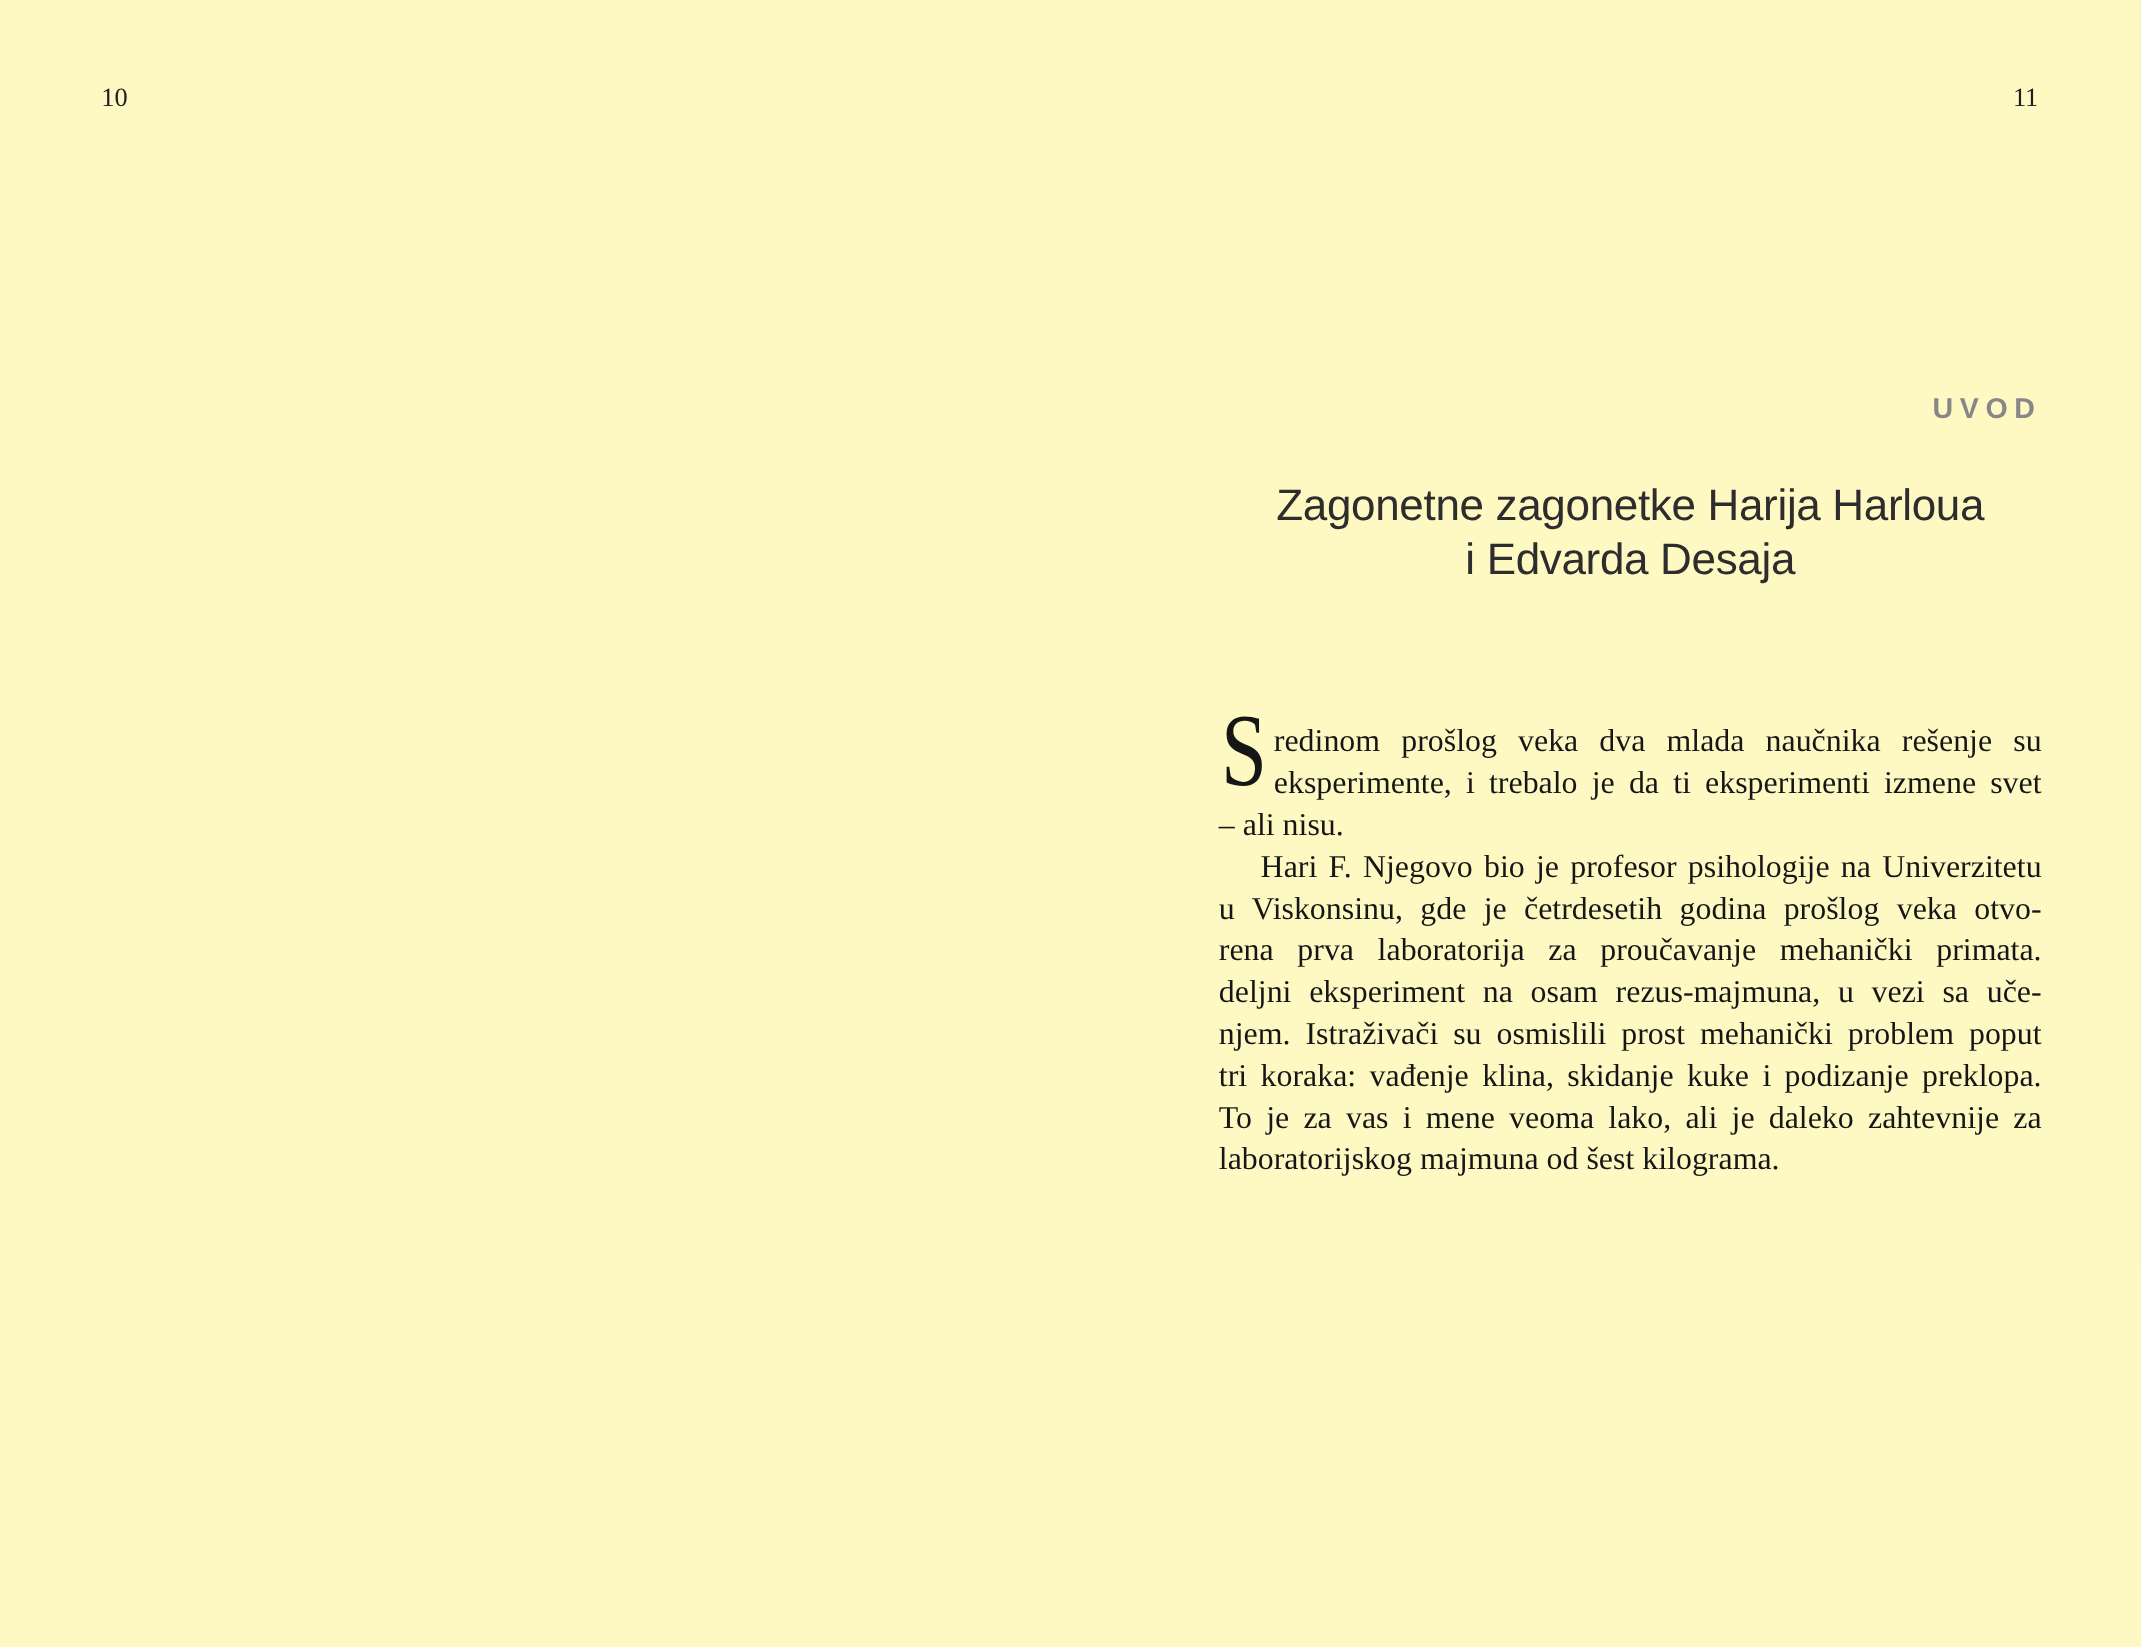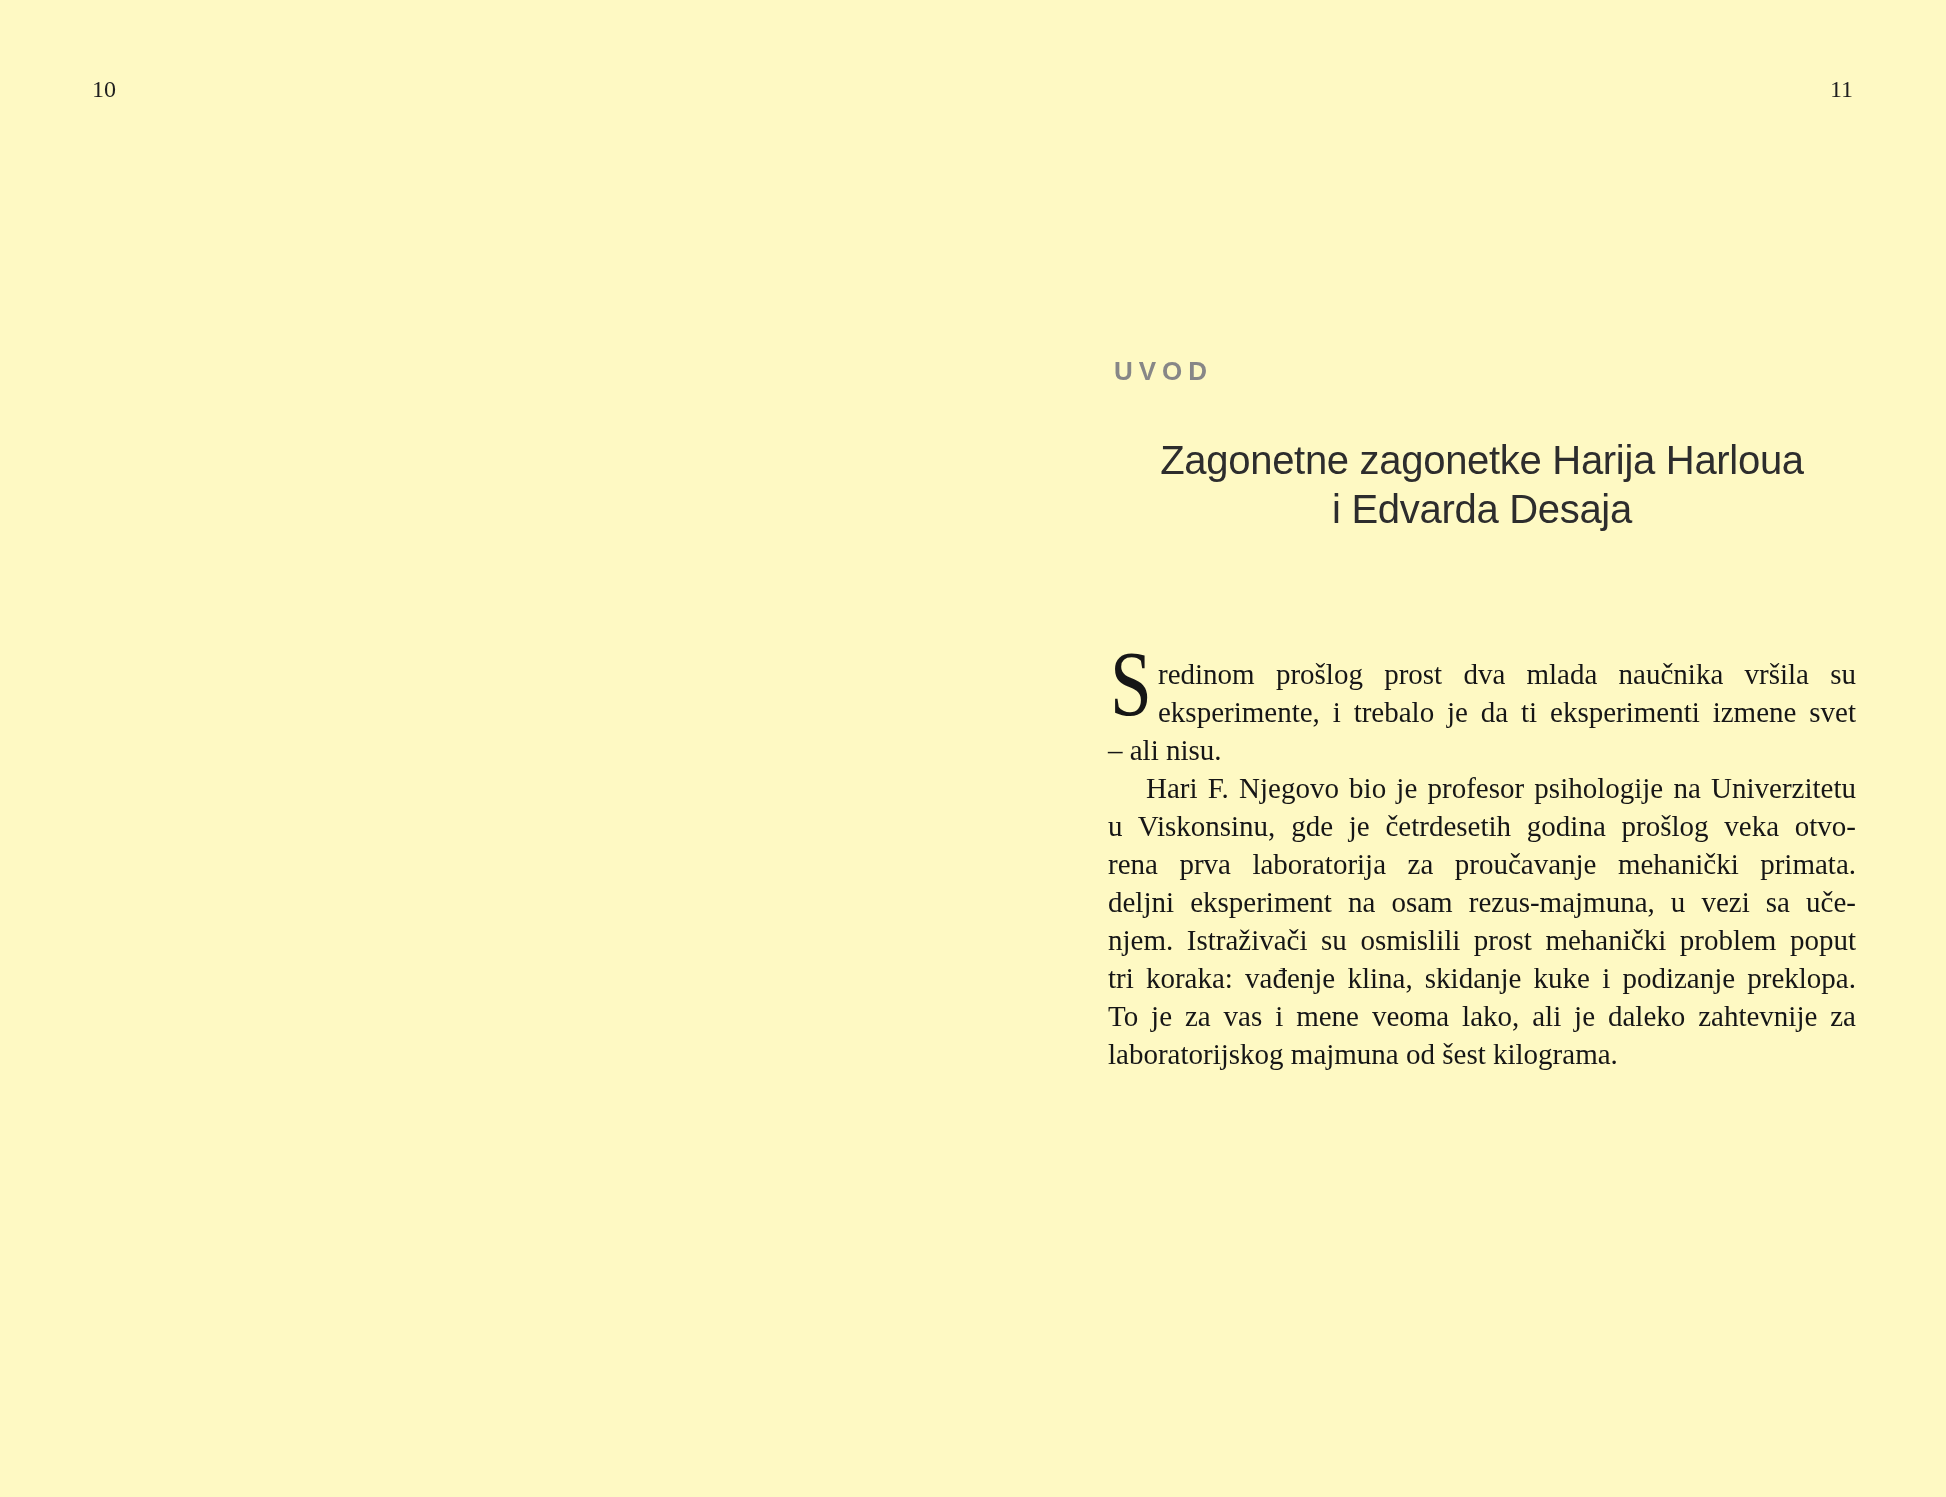--- a/index.html
+++ b/index.html
@@ -29,21 +29,21 @@
   }
   .pn-left  { left: 92px; }
   .pn-right { right: 93px; }
 
   
   .kicker {
     position: absolute;
     left: 135px;
     width: 748px;
     top: 357px;
-    text-align: left;
+    text-align: right;
     font-family: "Liberation Sans", sans-serif;
     font-weight: bold;
     font-size: 26px;
     line-height: 28px;
     letter-spacing: 6px;
     text-indent: 6px;
     color: #878787;
   }
 
   
@@ -102,21 +102,21 @@
     <div class="kicker">UVOD</div>
 
     <div class="chapter-title">
       <div>Zagonetne zagonetke Harija Harloua</div>
       <div>i Edvarda Desaja</div>
     </div>
 
     <span class="drop-cap">S</span>
 
     <div class="body-text">
-      <div class="bl j dc">redinom prošlog prost dva mlada naučnika vršila su</div>
+      <div class="bl j dc">redinom prošlog veka dva mlada naučnika rešenje su</div>
       <div class="bl j dc">eksperimente, i trebalo je da ti eksperimenti izmene svet</div>
       <div class="bl">– ali nisu.</div>
       <div class="bl j ind">Hari F. Njegovo bio je profesor psihologije na Univerzitetu</div>
       <div class="bl j">u Viskonsinu, gde je četrdesetih godina prošlog veka otvo-</div>
       <div class="bl j">rena prva laboratorija za proučavanje mehanički primata.</div>
       <div class="bl j">deljni eksperiment na osam rezus-majmuna, u vezi sa uče-</div>
       <div class="bl j">njem. Istraživači su osmislili prost mehanički problem poput</div>
       <div class="bl j">tri koraka: vađenje klina, skidanje kuke i podizanje preklopa.</div>
       <div class="bl j">To je za vas i mene veoma lako, ali je daleko zahtevnije za</div>
       <div class="bl">laboratorijskog majmuna od šest kilograma.</div>

